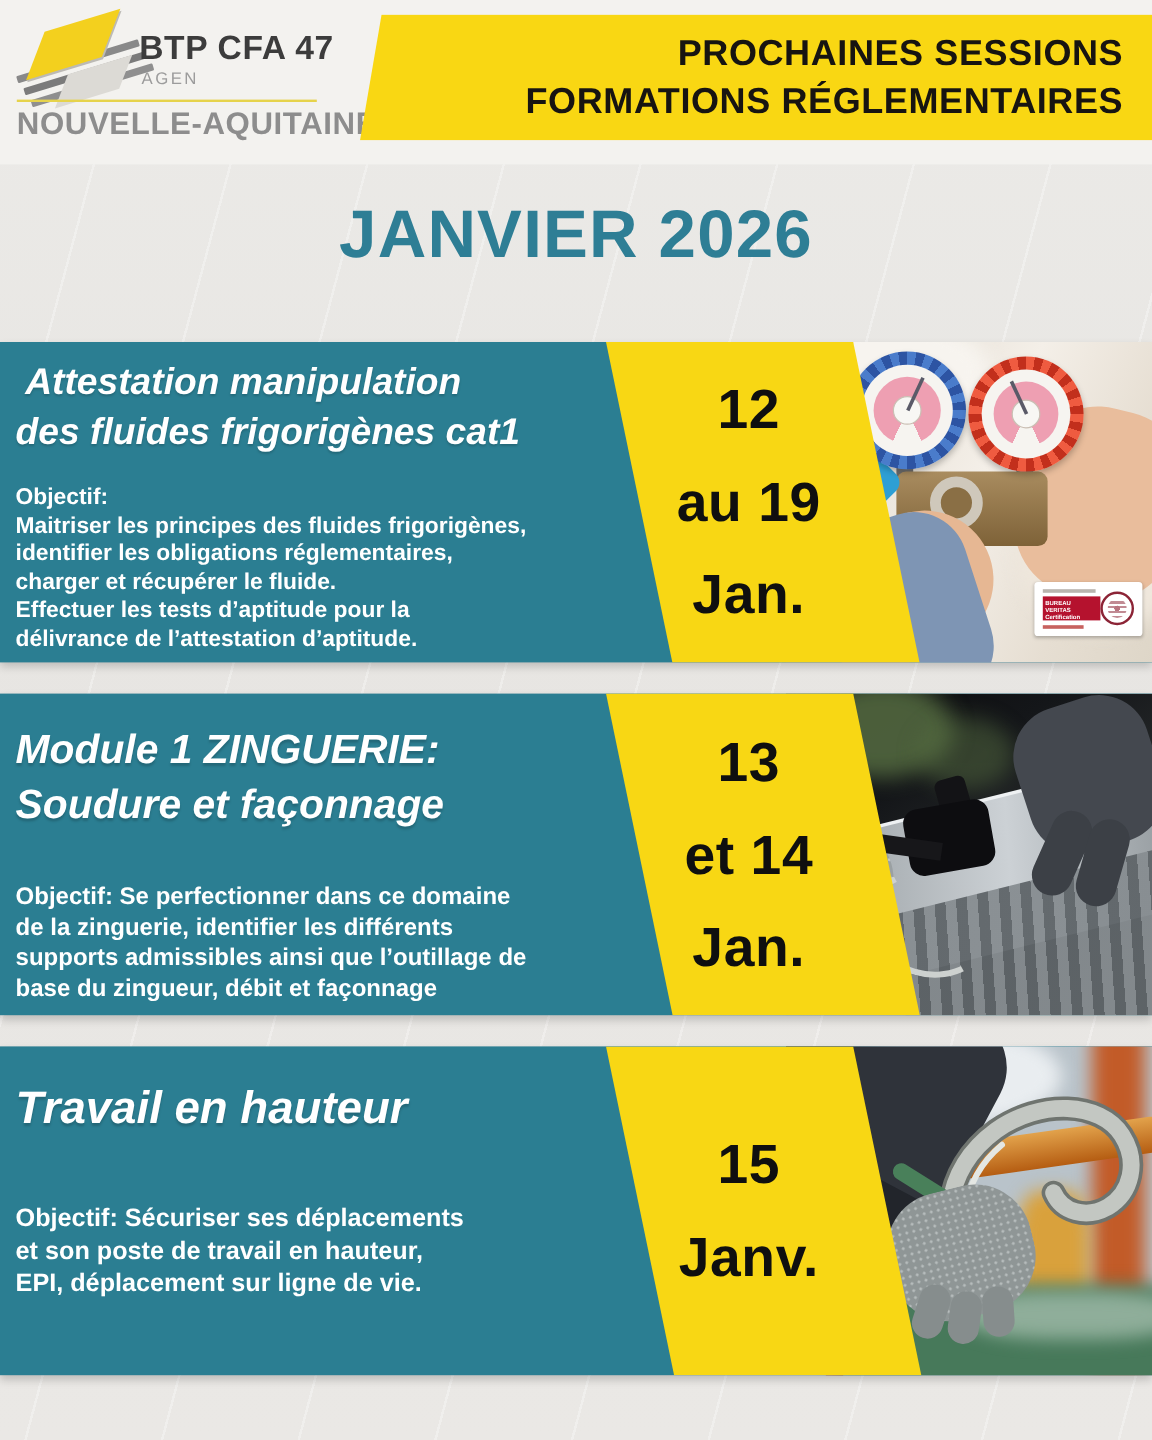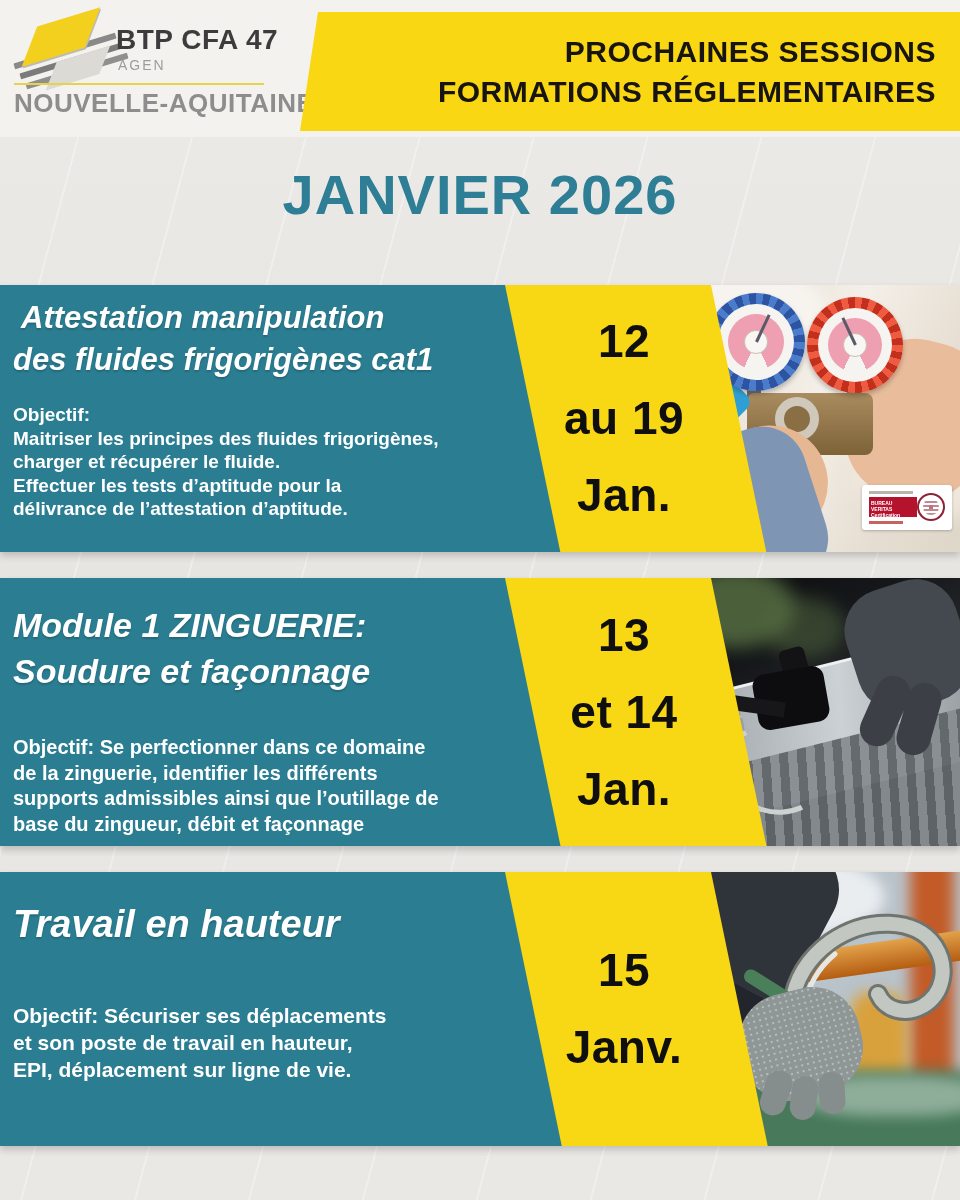--- a/index.html
+++ b/index.html
@@ -23,21 +23,21 @@
   .p-b { left:4px; top:46px; background:#7b7b7b; }
   .p-c { left:10px; top:56px; background:#8f8f8f; }
   .rhombus { position:absolute; transform:rotate(-17deg) skewX(-38deg); }
   .rh-light { left:36px; top:44px; width:56px; height:24px; background:#dcdad5; }
   .rh-yellow { left:14px; top:8px; width:66px; height:34px; background:#f3d01e; box-shadow:2px 2px 0 #bcbab5; }
   .logo-name { position:absolute; left:116px; top:24px; font-size:28px; font-weight:800; color:#3c3c3c; letter-spacing:.5px; }
   .logo-city { position:absolute; left:118px; top:57px; font-size:14px; font-weight:400; color:#9c9c9c; letter-spacing:2px; }
   .logo-rule { position:absolute; left:14px; top:83px; width:250px; height:2px; background:#e6d34b; }
   .logo-region { position:absolute; left:14px; top:88px; font-size:26px; font-weight:800; color:#8d8d8d; letter-spacing:.5px; }
   .banner {
-    position:absolute; left:300px; right:0; top:12px; height:119px;
+    position:absolute; left:300px; right:0; top:12px; height:105px;
     background:#f9d713;
     clip-path:polygon(18px 0, 100% 0, 100% 100%, 0 100%);
     display:flex; flex-direction:column; justify-content:center; align-items:flex-end;
     padding-right:24px; box-sizing:border-box;
   }
   .banner-line { font-size:30px; font-weight:800; color:#171411; line-height:40px; letter-spacing:.5px; }
 
   
   .month { position:absolute; left:0; right:0; top:162px; text-align:center;
     font-size:56px; font-weight:800; color:#2e7e95; letter-spacing:1px; }
@@ -229,20 +229,21 @@
       <div>au 19</div>
       <div>Jan.</div>
     </div>
     <div class="c-title">
       <div class="t0">Attestation manipulation</div>
       <div>des fluides frigorigènes cat1</div>
     </div>
     <div class="c-obj">
       <div>Objectif:</div>
       <div>Maitriser les principes des fluides frigorigènes,</div>
+      <div>identifier les obligations réglementaires,</div>
       <div>charger et récupérer le fluide.</div>
       <div>Effectuer les tests d’aptitude pour la</div>
       <div>délivrance de l’attestation d’aptitude.</div>
     </div>
   </div>
 
   <div class="card card-2">
     <div class="photo">
       <div class="p2-bg"></div>
       <div class="p2-green" style="left:20px;top:-10px;width:120px;height:80px;"></div>

